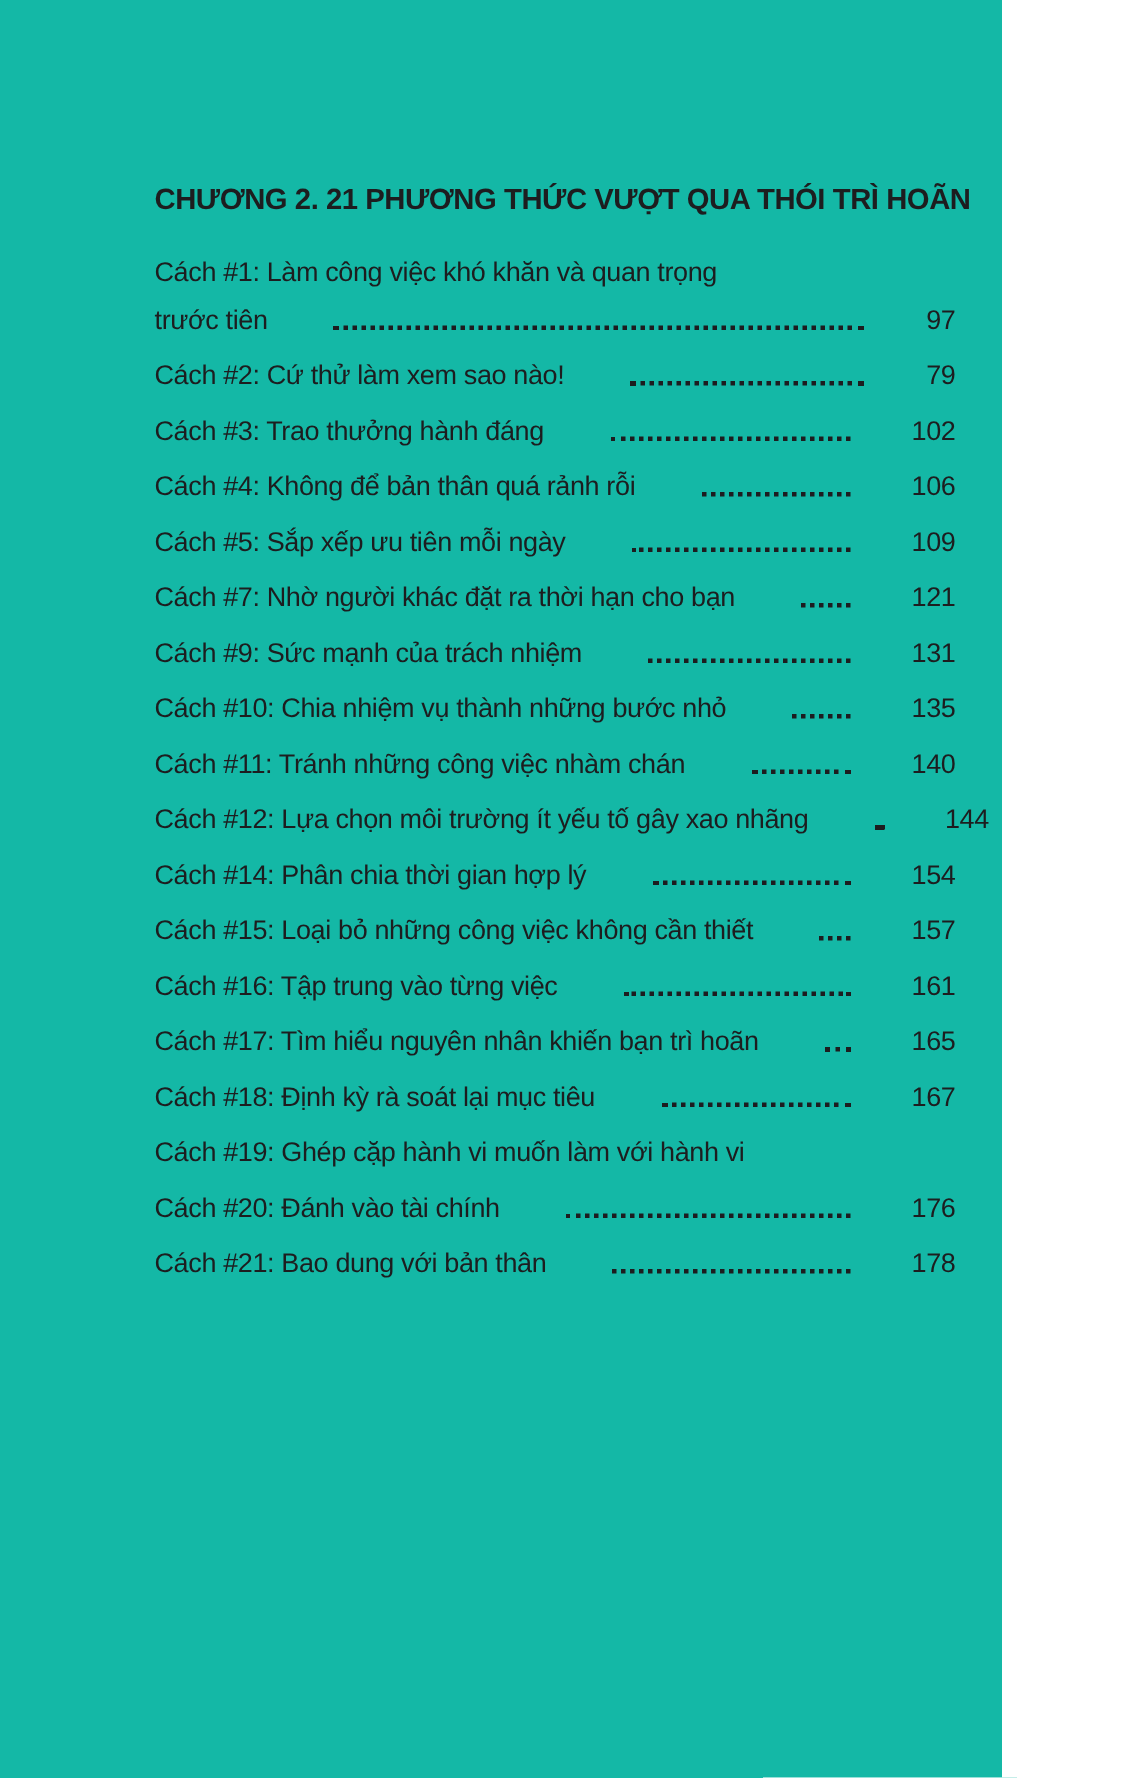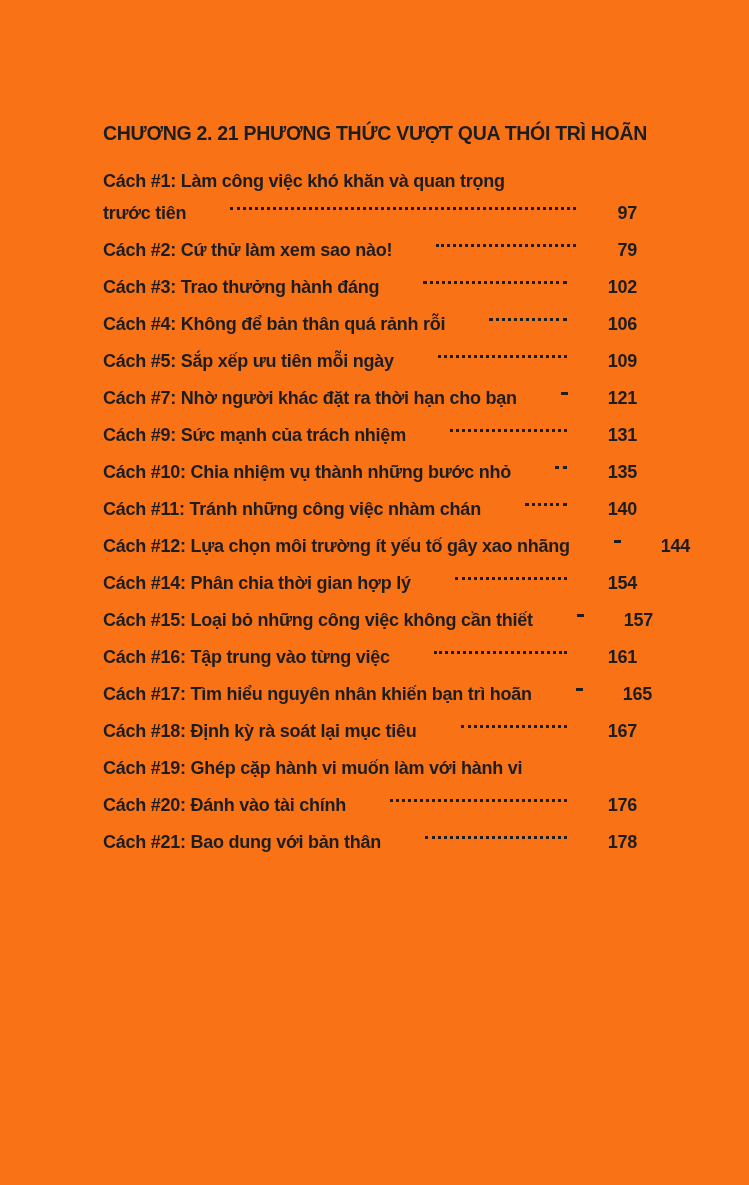--- a/index.html
+++ b/index.html
@@ -2,23 +2,23 @@
 <html><head>
 <meta charset="utf-8">
 <style>
   html, body {
     margin: 0;
     padding: 0;
     background: #ffffff;
   }
   .page {
     position: relative;
-    width: 749px;
+    width: 668px;
     height: 1185px;
-    background: #f97316;
+    background: #14b8a6;
     font-family: "Liberation Sans", sans-serif;
     color: #1d1d1f;
     overflow: hidden;
   }
   .content {
     position: absolute;
     left: 103px;
     top: 122px;
     width: 534px;
   }
@@ -30,29 +30,29 @@
     white-space: nowrap;
     color: #1d1d1f;
   }
   .toc-entry {
     margin-bottom: 5px;
   }
   .toc-line1,
   .toc-row {
     line-height: 32px;
     font-size: 18px;
-    font-weight: bold;
+    font-weight: normal;
     letter-spacing: -0.25px;
   }
   .toc-line1 {
     white-space: nowrap;
   }
   .toc-row {
     display: flex;
-    align-items: center;
+    align-items: flex-end;
     gap: 39px;
   }
   .toc-text {
     white-space: nowrap;
     flex: 0 0 auto;
   }
   .leader {
     flex: 1 1 auto;
     min-width: 6px;
     height: 0;

